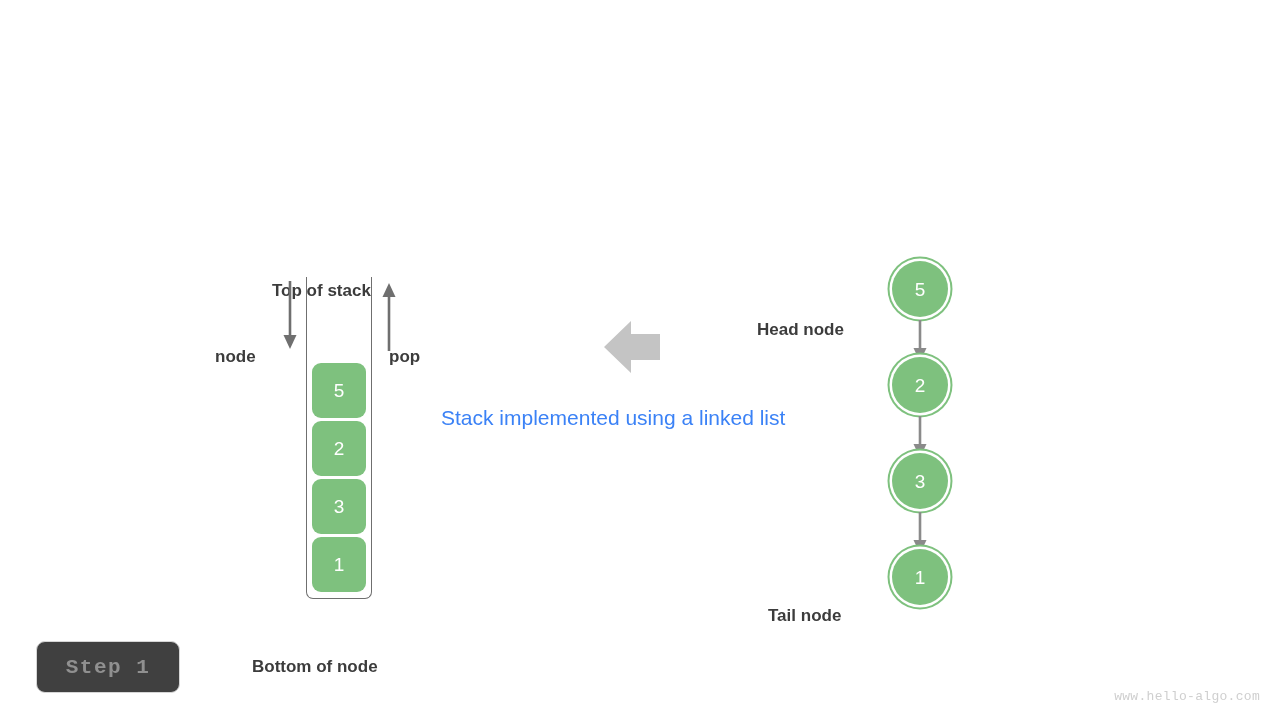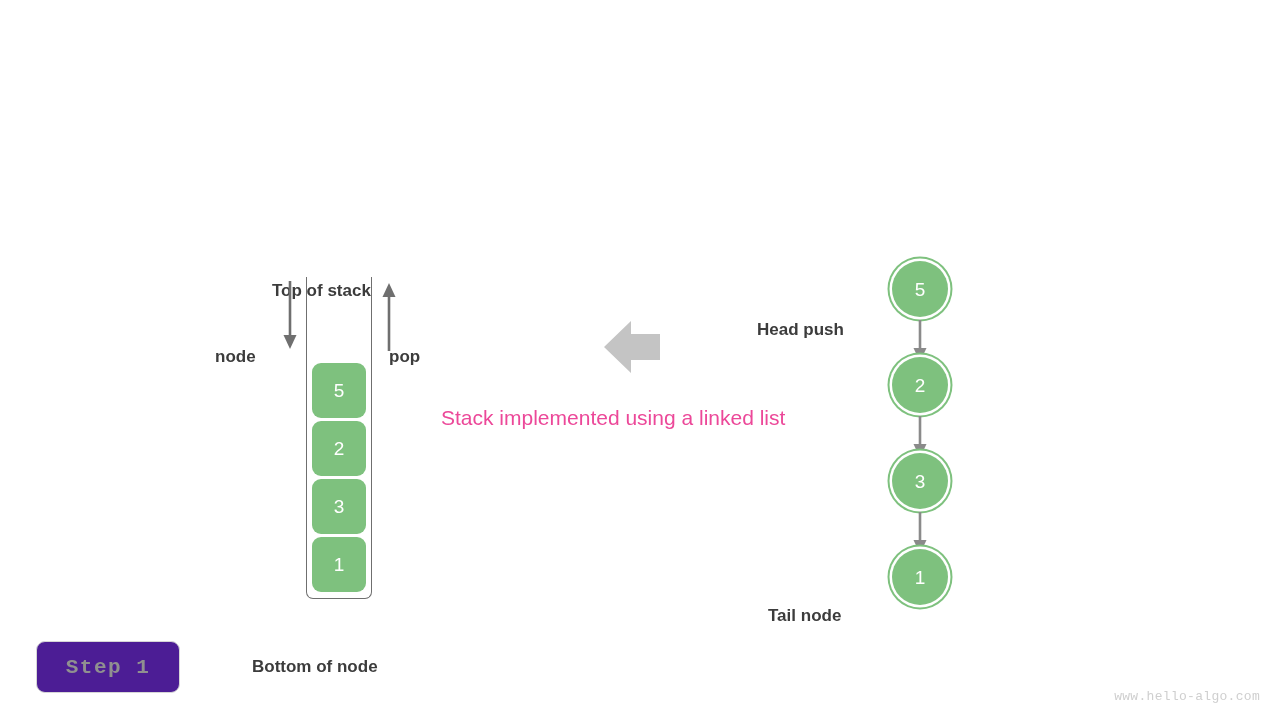--- a/index.html
+++ b/index.html
@@ -25,21 +25,21 @@
     color: #3c3c3c;
     white-space: nowrap;
     line-height: 1;
     margin-top: 39px;
   }
   .label-muted {
     position: absolute;
     font-family: "Liberation Sans", sans-serif;
     font-weight: normal;
     font-size: 21px;
-    color: #ec4899;
+    color: #3b82f6;
     white-space: nowrap;
     line-height: 1;
   }
 
   
   #stack-area { position: absolute; left: 0; top: 0; width: 560px; height: 720px; }
 
   .stack-title   { left: 272px; top: 243px; }
   .stack-bottom  { left: 252px; top: 619px; }
   .push-label    { left: 215px; top: 309px; }
@@ -129,21 +129,21 @@
 
   
   .step-badge {
     position: absolute;
     left: 36px;
     top: 641px;
     width: 144px;
     height: 52px;
     border: 1.3px solid #d6d6d6;
     border-radius: 9px;
-    background: #4c1d95;
+    background: #404040;
     display: flex;
     align-items: center;
     justify-content: center;
     font-family: "Liberation Mono", monospace;
     font-size: 21px;
     font-weight: bold;
     letter-spacing: 1.5px;
     color: #909090;
     box-sizing: border-box;
   }
@@ -195,21 +195,21 @@
 </div>
 
 <svg class="big-arrow" viewBox="0 0 58 58">
   <polygon points="1,29 28,3 28,16 57,16 57,42 28,42 28,55" fill="#c4c4c4"></polygon>
 </svg>
 
 <div class="label-muted center-caption">Stack implemented using a linked list</div>
 
 <div id="list-area">
 
-  <div class="label-bold head-label" style="left:57px;top:282px;">Head push</div>
+  <div class="label-bold head-label" style="left:57px;top:282px;">Head node</div>
 
   <div class="label-bold tail-label" style="left:68px;top:568px;">Tail node</div>
 
   <div class="node" style="left:192px;top:261px;">5</div>
 
   <svg class="link-arrow" style="left:208px;top:320px;" viewBox="0 0 24 44">
     <line x1="12" y1="0" x2="12" y2="30" stroke="#8a8a8a" stroke-width="2.6"></line>
     <polygon points="12,42 5.5,28 18.5,28" fill="#8a8a8a"></polygon>
   </svg>
 

